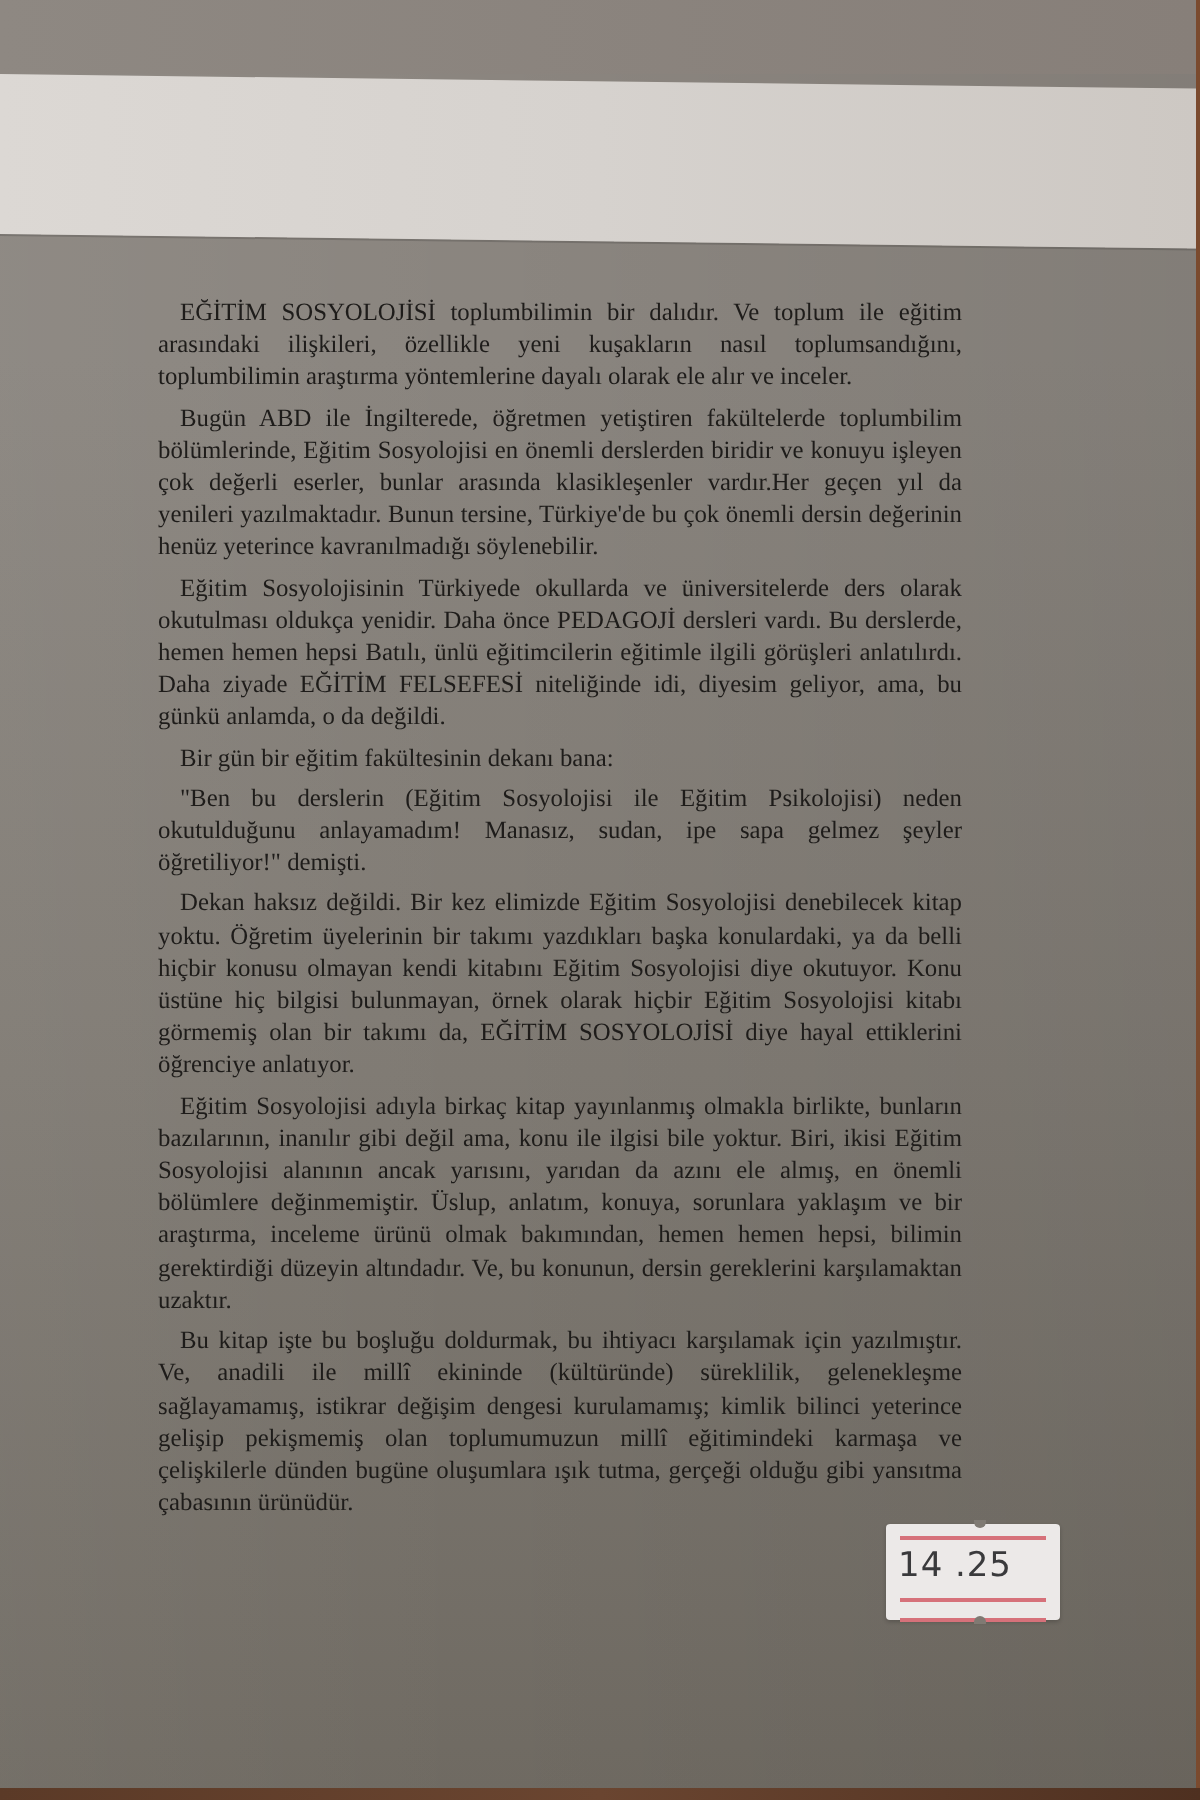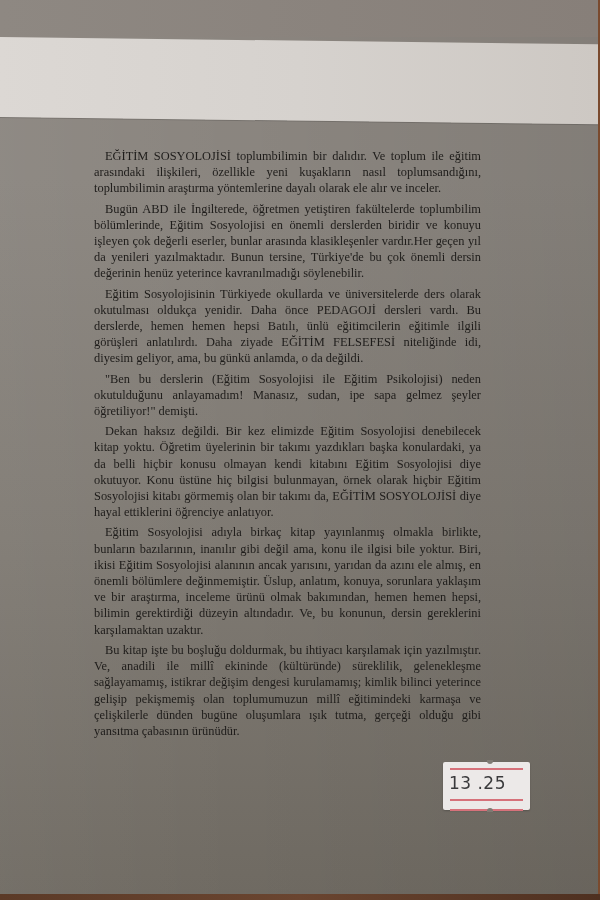--- a/index.html
+++ b/index.html
@@ -24,21 +24,21 @@
     position: absolute; left: 0; top: 37px; width: 598px; height: 80px;
     background: linear-gradient(90deg, #dcd8d4 0%, #d6d2ce 50%, #cdc8c3 100%);
     transform: skewY(0.7deg); transform-origin: left top;
     box-shadow: 0 1px 0 rgba(0,0,0,0.15);
   }
   .text-block {
     position: absolute; left: 79px; top: 148px; width: 402px;
     color: #1e1c1a; font-size: 12.4px; line-height: 16.2px;
     text-align: justify;
   }
-  .para { margin: 0 0 4px 15px; text-indent: 11px; }
+  .para { margin: 0 0 4px 0; text-indent: 11px; }
   .para.quote { text-indent: 11px; }
   .price-tag {
     position: absolute; left: 443px; top: 762px; width: 87px; height: 48px;
     background: #ece9e8; border-radius: 2px;
     box-shadow: 0 1px 2px rgba(0,0,0,0.2);
   }
   .price-tag .line { position: absolute; left: 7px; right: 7px; height: 1.5px; background: #d6717a; }
   .price-tag .l1 { top: 6px; }
   .price-tag .l2 { top: 37px; }
   .price-tag .l3 { top: 47px; }
@@ -67,30 +67,31 @@
 
 <div class="cover">
   <div class="cover-shade"></div>
   <div class="top-band"></div>
   <div class="white-strip"></div>
 
   <div class="text-block">
     <p class="para">EĞİTİM SOSYOLOJİSİ toplumbilimin bir dalıdır. Ve toplum ile eğitim arasındaki ilişkileri, özellikle yeni kuşakların nasıl toplumsandığını, toplumbilimin araştırma yöntemlerine dayalı olarak ele alır ve inceler.</p>
     <p class="para">Bugün ABD ile İngilterede, öğretmen yetiştiren fakültelerde toplumbilim bölümlerinde, Eğitim Sosyolojisi en önemli derslerden biridir ve konuyu işleyen çok değerli eserler, bunlar arasında klasikleşenler vardır.Her geçen yıl da yenileri yazılmaktadır. Bunun tersine, Türkiye'de bu çok önemli dersin değerinin henüz yeterince kavranılmadığı söylenebilir.</p>
     <p class="para">Eğitim Sosyolojisinin Türkiyede okullarda ve üniversitelerde ders olarak okutulması oldukça yenidir. Daha önce PEDAGOJİ dersleri vardı. Bu derslerde, hemen hemen hepsi Batılı, ünlü eğitimcilerin eğitimle ilgili görüşleri anlatılırdı. Daha ziyade EĞİTİM FELSEFESİ niteliğinde idi, diyesim geliyor, ama, bu günkü anlamda, o da değildi.</p>
+    <p class="para">Bir gün bir eğitim fakültesinin dekanı bana:</p>
     <p class="para quote">"Ben bu derslerin (Eğitim Sosyolojisi ile Eğitim Psikolojisi) neden okutulduğunu anlayamadım! Manasız, sudan, ipe sapa gelmez şeyler öğretiliyor!" demişti.</p>
     <p class="para">Dekan haksız değildi. Bir kez elimizde Eğitim Sosyolojisi denebilecek kitap yoktu. Öğretim üyelerinin bir takımı yazdıkları başka konulardaki, ya da belli hiçbir konusu olmayan kendi kitabını Eğitim Sosyolojisi diye okutuyor. Konu üstüne hiç bilgisi bulunmayan, örnek olarak hiçbir Eğitim Sosyolojisi kitabı görmemiş olan bir takımı da, EĞİTİM SOSYOLOJİSİ diye hayal ettiklerini öğrenciye anlatıyor.</p>
     <p class="para">Eğitim Sosyolojisi adıyla birkaç kitap yayınlanmış olmakla birlikte, bunların bazılarının, inanılır gibi değil ama, konu ile ilgisi bile yoktur. Biri, ikisi Eğitim Sosyolojisi alanının ancak yarısını, yarıdan da azını ele almış, en önemli bölümlere değinmemiştir. Üslup, anlatım, konuya, sorunlara yaklaşım ve bir araştırma, inceleme ürünü olmak bakımından, hemen hemen hepsi, bilimin gerektirdiği düzeyin altındadır. Ve, bu konunun, dersin gereklerini karşılamaktan uzaktır.</p>
     <p class="para">Bu kitap işte bu boşluğu doldurmak, bu ihtiyacı karşılamak için yazılmıştır. Ve, anadili ile millî ekininde (kültüründe) süreklilik, gelenekleşme sağlayamamış, istikrar değişim dengesi kurulamamış; kimlik bilinci yeterince gelişip pekişmemiş olan toplumumuzun millî eğitimindeki karmaşa ve çelişkilerle dünden bugüne oluşumlara ışık tutma, gerçeği olduğu gibi yansıtma çabasının ürünüdür.</p>
   </div>
 
   <div class="price-tag">
     <div class="notch"></div>
     <div class="line l1"></div>
-    <span class="num whole">13</span>
+    <span class="num whole">14</span>
     <span class="num cents">.25</span>
     <div class="line l2"></div>
     <div class="line l3"></div>
     <div class="notch b"></div>
   </div>
 </div>
 <div class="right-edge"></div>
 <div class="table-edge"></div>
 
 </body></html>

